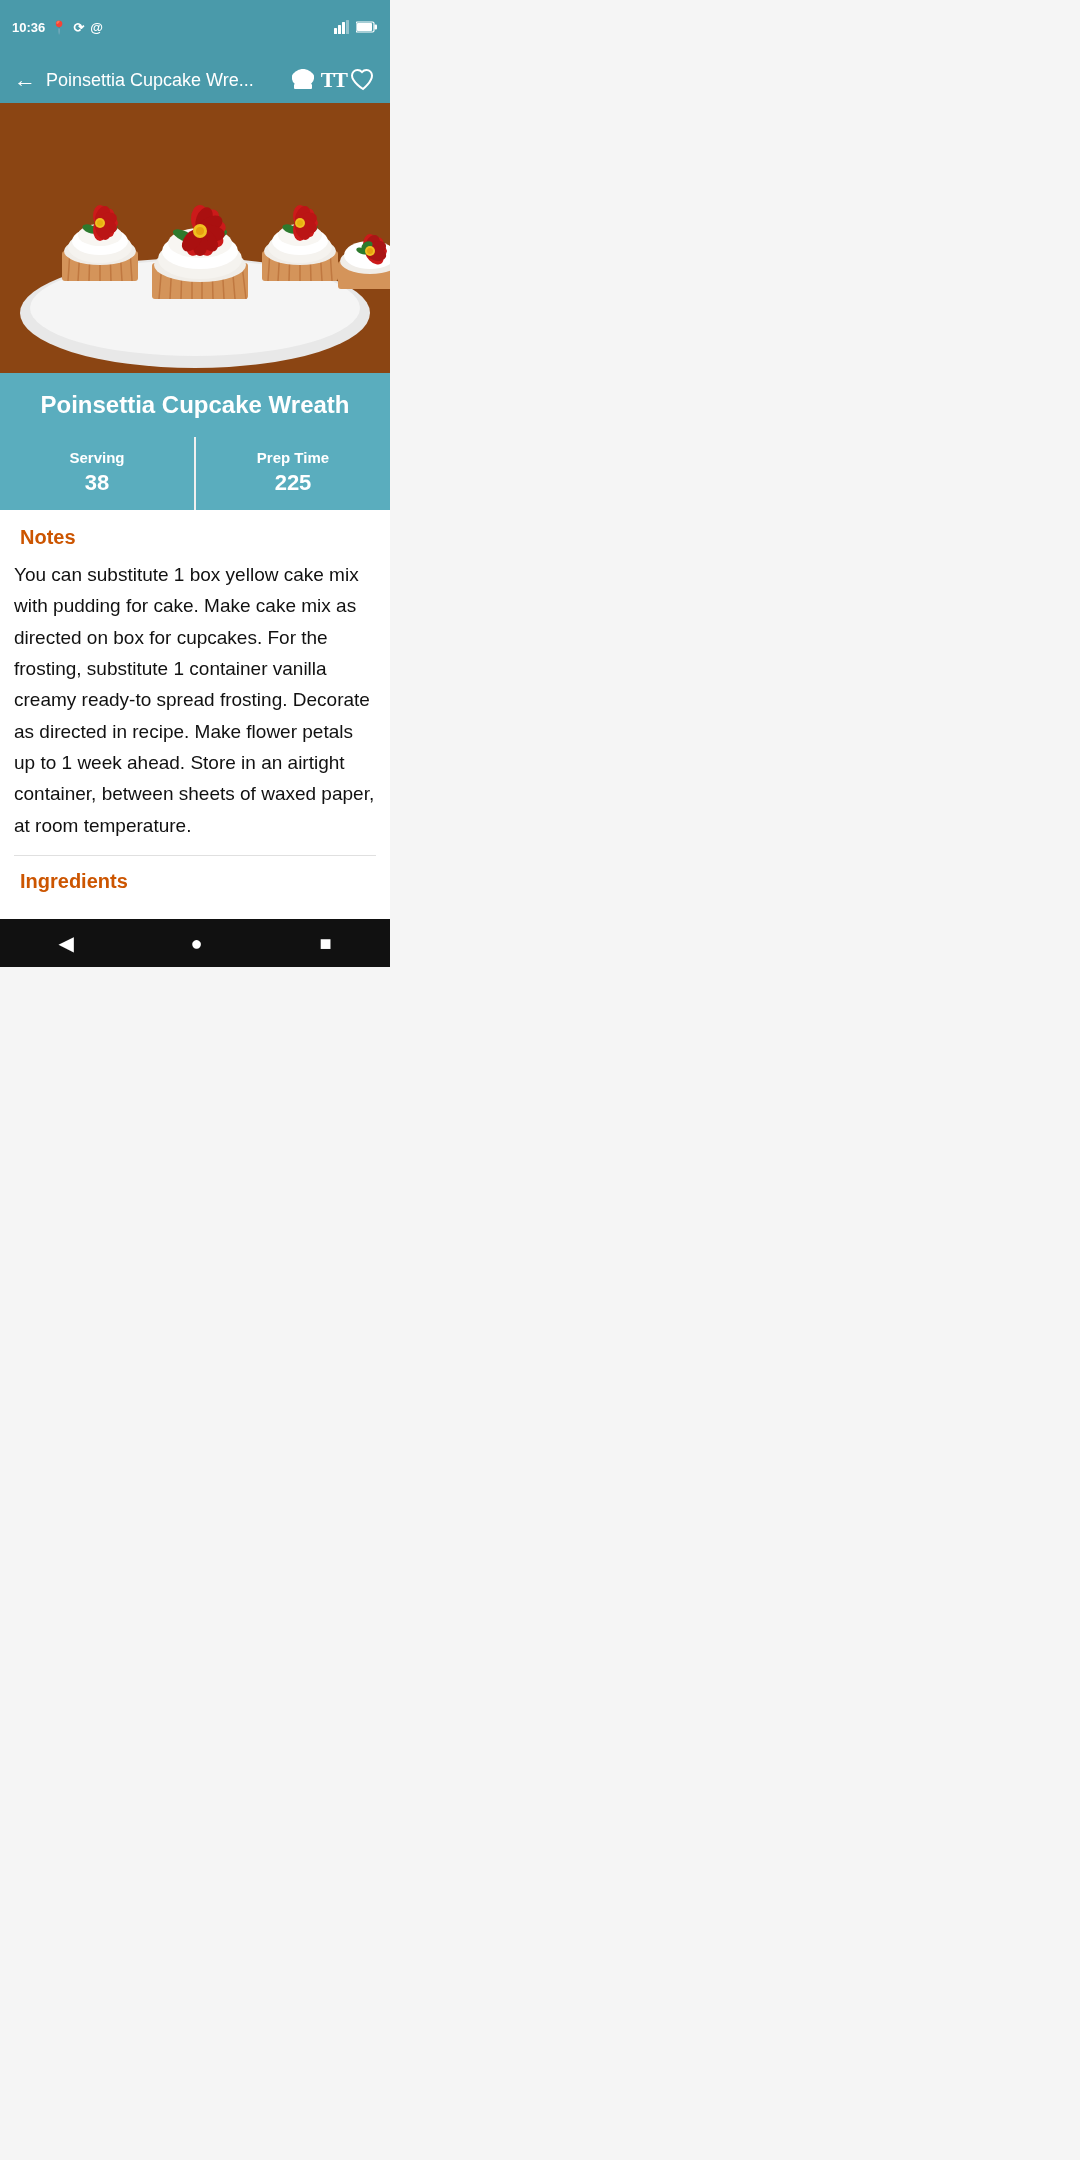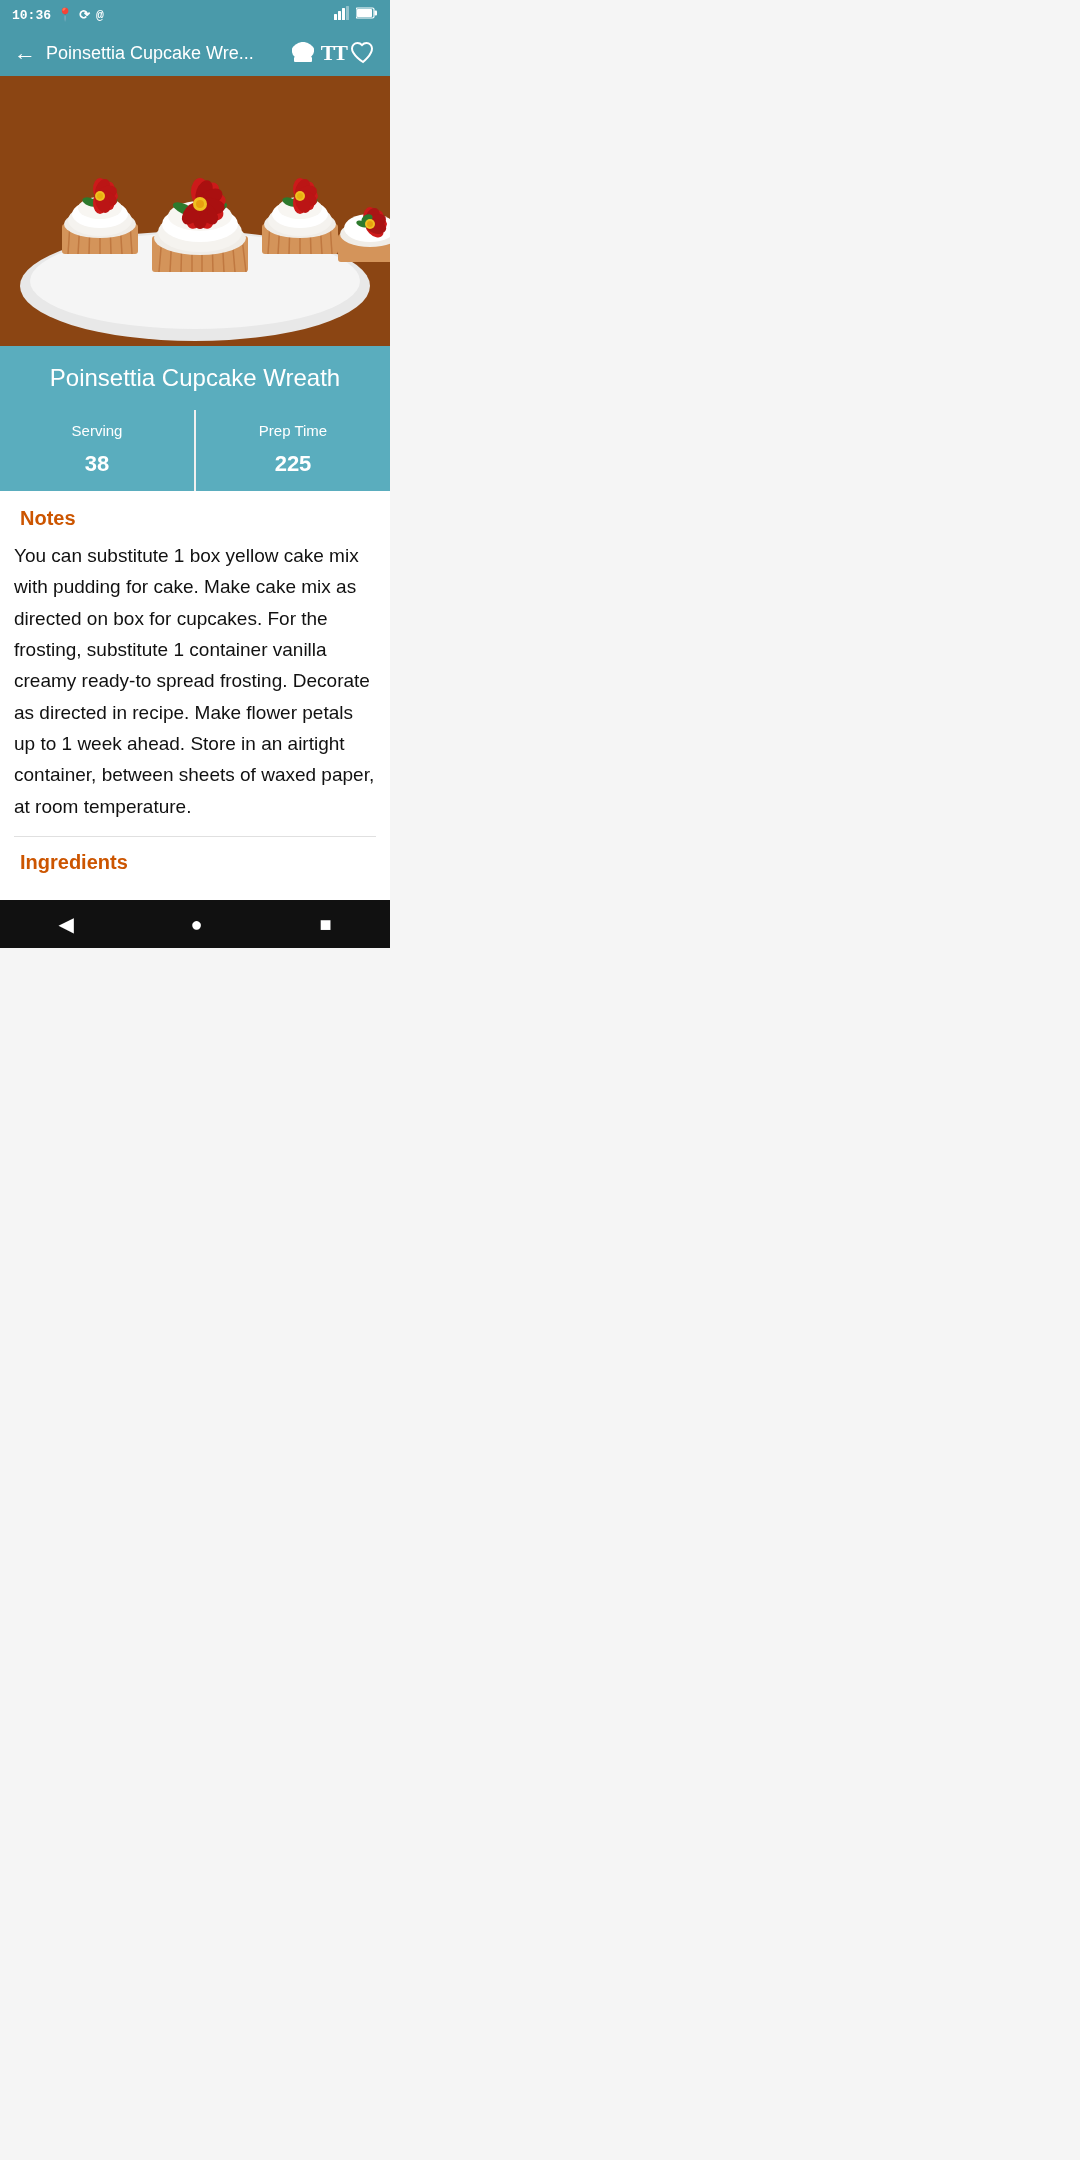--- a/index.html
+++ b/index.html
@@ -12,24 +12,24 @@
       background: #f5f5f5;
       overflow-x: hidden;
     }
 
     
     .status-bar {
       background: #4a9aaa;
       color: white;
       display: flex;
       justify-content: space-between;
-      align-items: center;
-      padding: 6px 12px;
+      align-items: flex-start;
+      padding: 20px 12px;
       font-size: 13px;
-      font-family: Liberation Mono, monospace;
+      font-family: Liberation Sans, sans-serif;
       font-weight: bold;
     }
     .status-left { display: flex; align-items: center; gap: 6px; }
     .status-right { display: flex; align-items: center; gap: 4px; }
 
     
     .app-bar {
       background: #4a9aaa;
       color: white;
       display: flex;
@@ -89,42 +89,42 @@
     }
 
     
     .title-banner {
       background: #5aadbe;
       color: white;
       text-align: center;
       padding: 18px 10px;
       font-size: 24px;
       font-family: Arial, sans-serif;
-      font-weight: normal;
+      font-weight: bold;
     }
 
     
     .stats-row {
       display: flex;
       background: #f0f0f0;
     }
     .stat-box {
       flex: 1;
       background: #5aadbe;
       color: white;
       text-align: center;
       padding: 12px 8px 14px;
       border-right: 2px solid #f0f0f0;
       font-family: Arial, sans-serif;
     }
     .stat-box:last-child { border-right: none; }
     .stat-label {
       font-size: 15px;
-      font-weight: normal;
-      margin-bottom: 12px;
+      font-weight: bold;
+      margin-bottom: 4px;
     }
     .stat-value {
       font-size: 22px;
       font-weight: bold;
     }
 
     
     .content {
       background: white;
       padding: 16px 14px;

